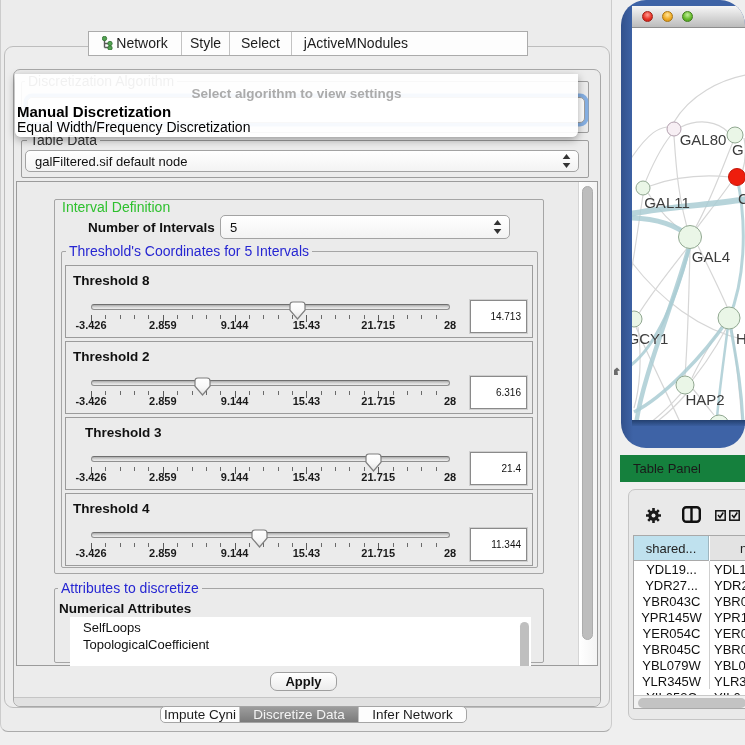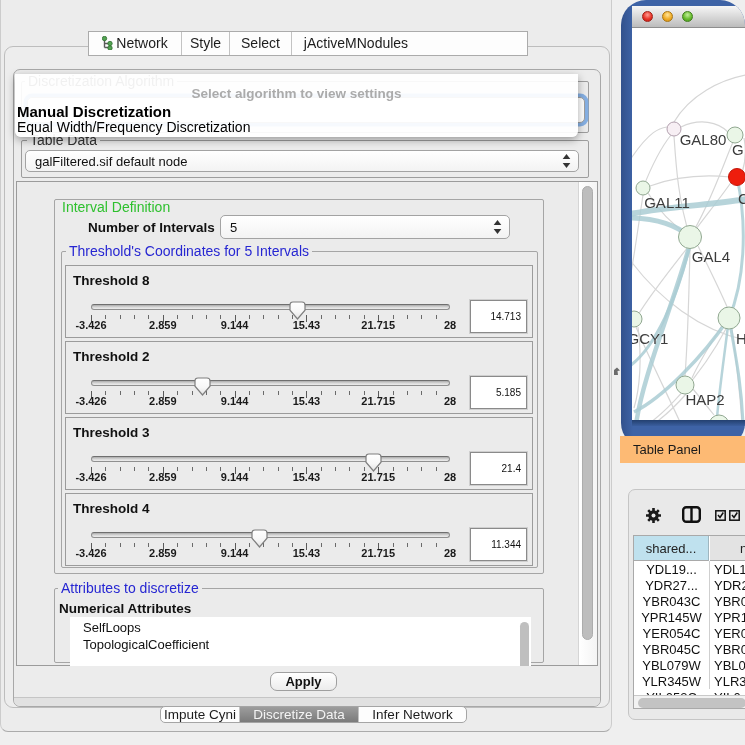--- a/index.html
+++ b/index.html
@@ -127,24 +127,24 @@
   <svg class="thumb" style="left:192.5px;top:377px;" viewBox="0 0 17 19">
       <defs>
         <linearGradient id="thg1" x1="0" y1="0" x2="0" y2="1">
           <stop offset="0" stop-color="#FFFFFF"></stop>
           <stop offset="0.55" stop-color="#F7F7F7"></stop>
           <stop offset="1" stop-color="#E3E3E3"></stop>
         </linearGradient>
       </defs>
       <path d="M1,4 Q1,1 4,1 L13,1 Q16,1 16,4 L16,9.2 L8.5,18 L1,9.2 Z" fill="url(#thg1)" stroke="#7E7E7E" stroke-width="1.2"></path>
     </svg>
-  <div class="vbox" style="left:469px;top:376px;">5.185</div>
+  <div class="vbox" style="left:469px;top:376px;">6.316</div>
 
   <div class="abs" style="left:64px;top:417px;width:468px;height:73px;border:1px solid #9B9B9B;background:#EBEBEB;"></div>
-  <div class="ttl" style="left:72px;top:425px;text-align:right;">Threshold 3</div>
+  <div class="ttl" style="left:84px;top:425px;text-align:right;">Threshold 3</div>
   <div class="track" style="top:456px;"></div>
   <div class="ticks-min" style="top:467px;"></div>
   <div class="ticks-maj" style="top:467px;"></div>
   <div class="tlabels" style="top:471px;">
       <span style="left:90px;">-3.426</span>
       <span style="left:161.8px;">2.859</span>
       <span style="left:233.6px;">9.144</span>
       <span style="left:305.4px;">15.43</span>
       <span style="left:377.2px;">21.715</span>
       <span style="left:449px;">28</span>
@@ -265,21 +265,21 @@
 <text x="79" y="234" text-anchor="middle">GAL4</text>
 <text x="16" y="316" text-anchor="middle">GCY1</text>
 <text x="104" y="316">H</text>
 <text x="73" y="377" text-anchor="middle">HAP2</text>
 </g>
 </svg>
   </div>
   <div class="abs" style="left:11px;top:420px;width:113px;height:6px;background:linear-gradient(#23406F,#3A5E9E);"></div>
 </div>
 
-<div class="abs" style="left:620px;top:436px;width:125px;height:27px;background:#fdba74;">
+<div class="abs" style="left:620px;top:455px;width:125px;height:27px;background:#15803d;">
   <div style="position:absolute;left:13px;top:0;height:27px;line-height:28px;font-size:13px;color:#1A1A1A;">Table Panel</div>
 </div>
 <div class="abs" style="left:628px;top:489px;width:125px;height:231px;background:#E9E9E9;border:1px solid #C5C5C5;border-radius:7px;">
 
   <svg class="abs" style="left:16px;top:17px;" width="17" height="17" viewBox="0 0 17 17">
     <g fill="#1A1A1A">
         <circle cx="8.5" cy="8.5" r="5.2"></circle>
     <g stroke="#1A1A1A" stroke-width="2.6">
           <path d="M8.5,1 V4 M8.5,13 V16 M1,8.5 H4 M13,8.5 H16 M3.2,3.2 L5.3,5.3 M11.7,11.7 L13.8,13.8 M13.8,3.2 L11.7,5.3 M5.3,11.7 L3.2,13.8"></path>
         </g>

